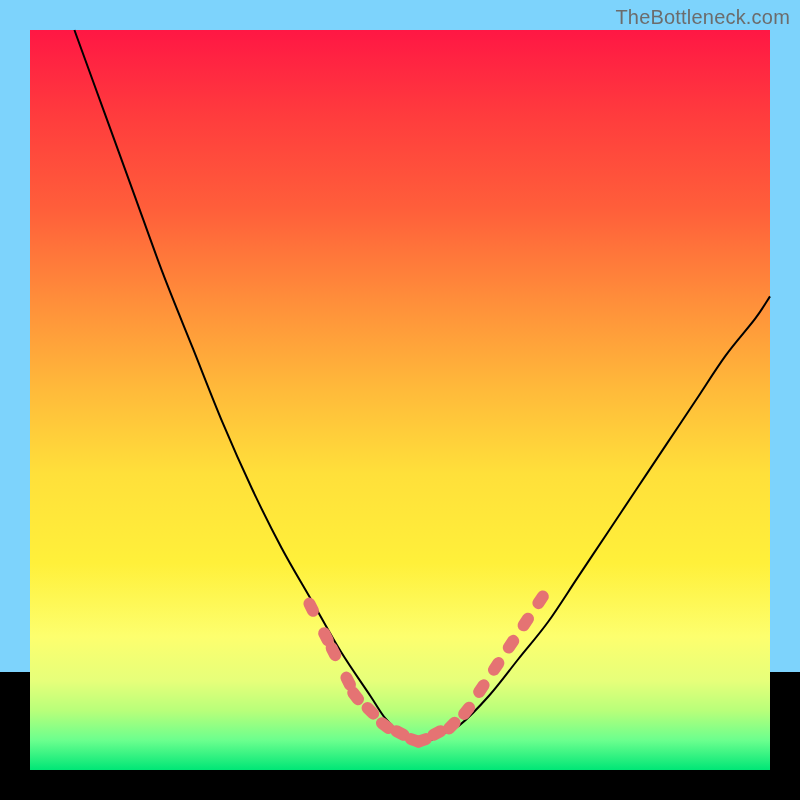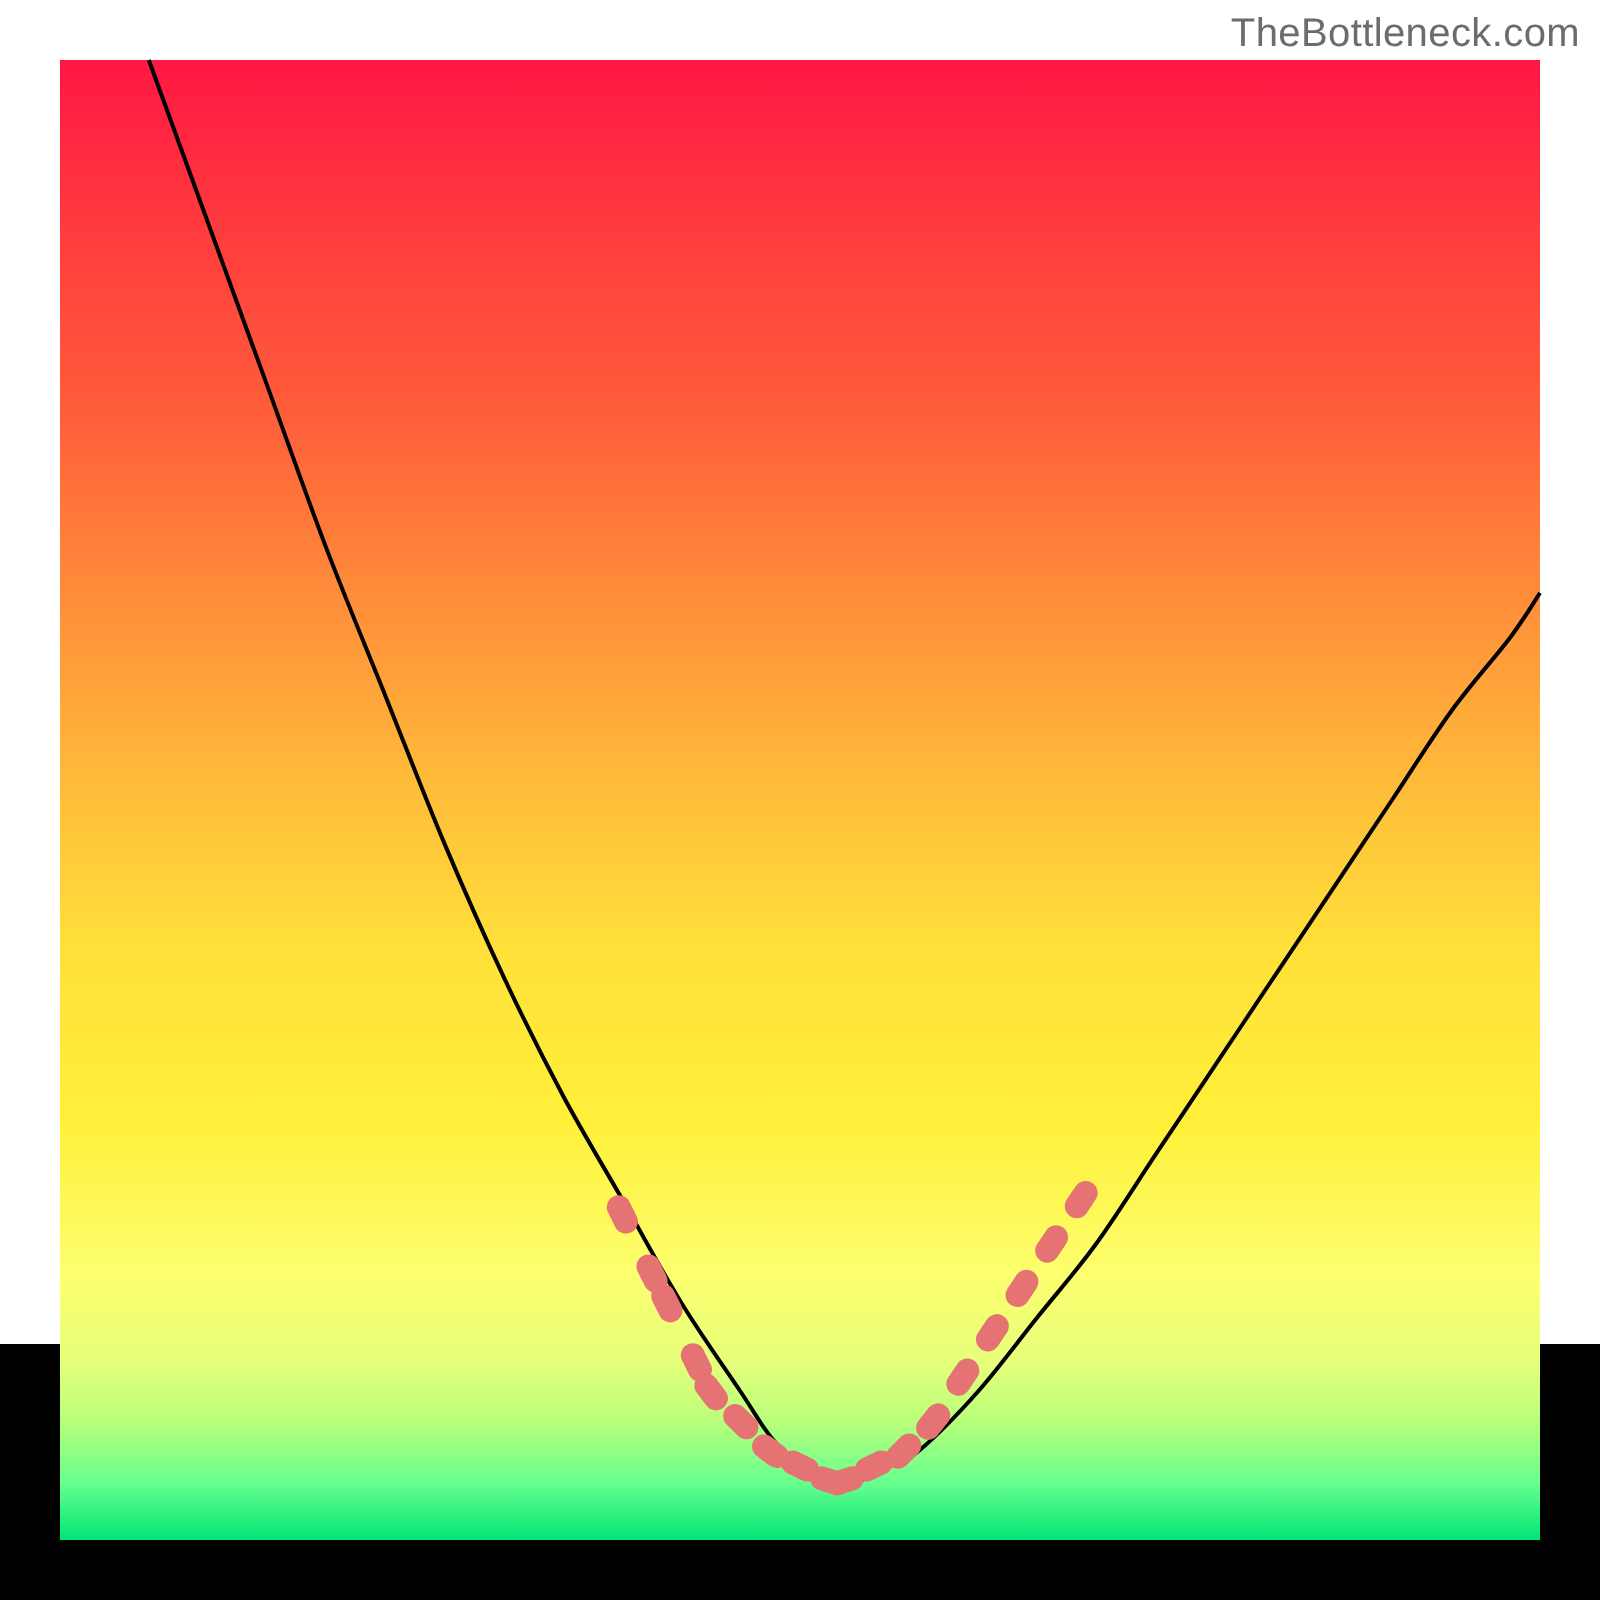--- a/index.html
+++ b/index.html
@@ -1,21 +1,21 @@
 <!DOCTYPE html>
 <html><head>
 <meta charset="utf-8">
 <style>
   * { margin: 0; padding: 0; box-sizing: border-box; }
   html, body { width: 800px; height: 800px; overflow: hidden; background: #000; }
   .frame {
     position: relative;
     width: 800px;
     height: 672px;
-    background: #ffffff;
+    background: #7dd3fc;
   }
   .plot-area {
     position: absolute;
     left: 30px;
     top: 30px;
     width: 740px;
     height: 740px;
     background: linear-gradient(to bottom,
       #ff1744 0%,
       #ff3d3d 12%,

